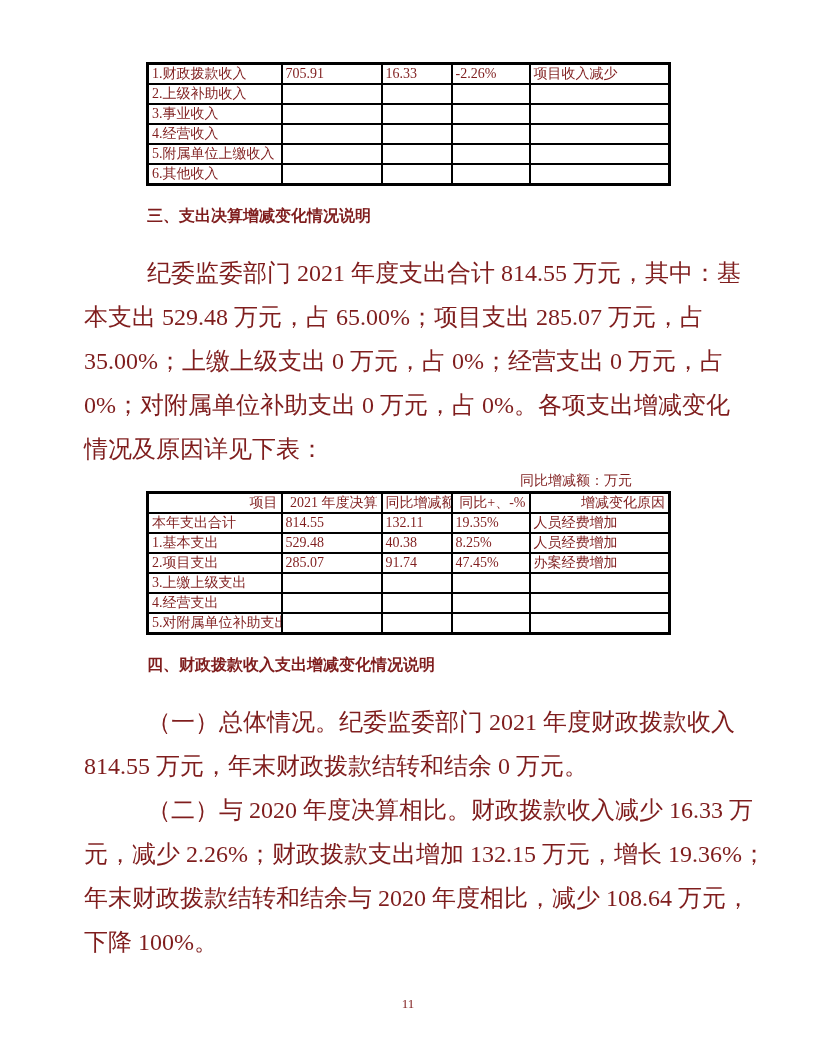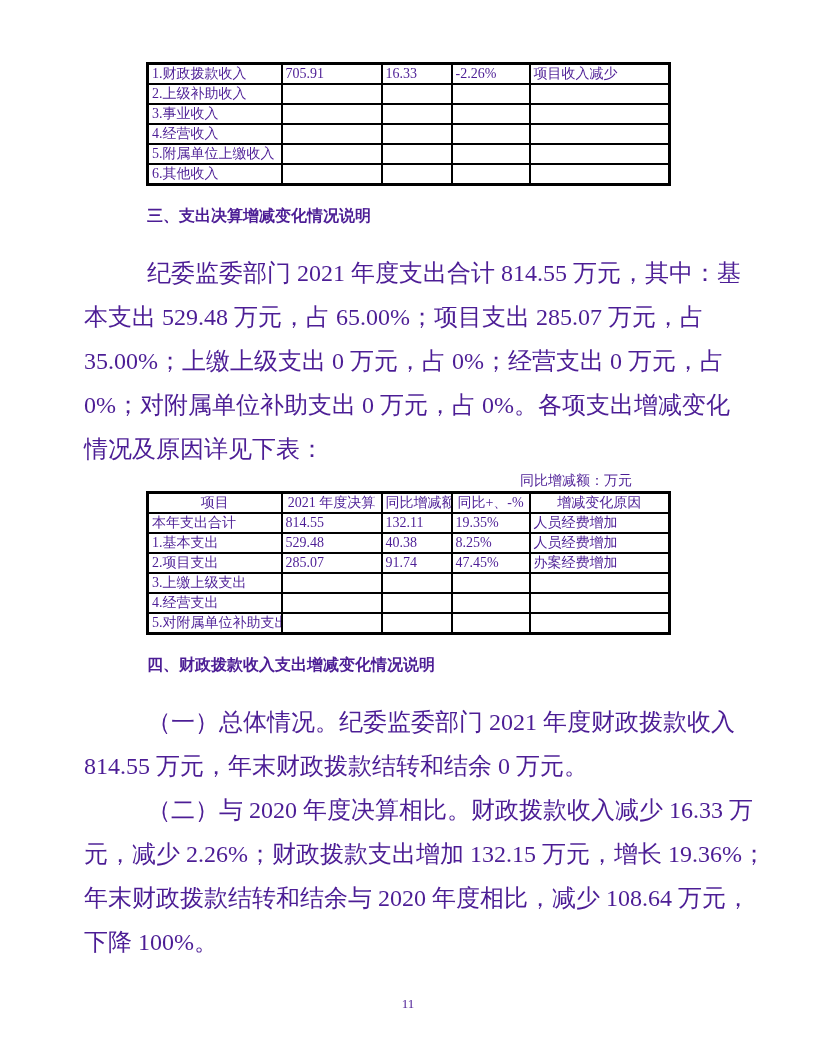--- a/index.html
+++ b/index.html
@@ -2,21 +2,21 @@
 <html><head>
 <meta charset="utf-8">
 <style>
   html,body { margin:0; padding:0; background:#888; }
   .page {
     position: relative;
     width: 816px;
     height: 1056px;
     margin: 0 auto;
     background: #ffffff;
-    color: #4c1d95;
+    color: #7f1d1d;
     box-sizing: border-box;
     padding: 62px 112px 0 84px;
     font-family: "Liberation Serif", "DejaVu Serif", serif;
     overflow: hidden;
   }
   
   table.doc-table {
     border-collapse: collapse;
     table-layout: fixed;
     width: 522px;
@@ -27,21 +27,21 @@
   table.doc-table td, table.doc-table th {
     border: 2px solid #000;
     height: 16px;
     padding: 0 3px;
     white-space: nowrap;
     overflow: hidden;
     font-weight: normal;
     text-align: left;
     vertical-align: middle;
   }
-  table.doc-table th { text-align: center; }
+  table.doc-table th { text-align: right; }
   
   .sec-heading {
     font-family: Liberation Serif, serif;
     font-weight: bold;
     font-size: 16px;
     line-height: 27px;
     margin: 16px 0 0 63px;
   }
   
   .para { font-size: 24px; line-height: 44px; }

